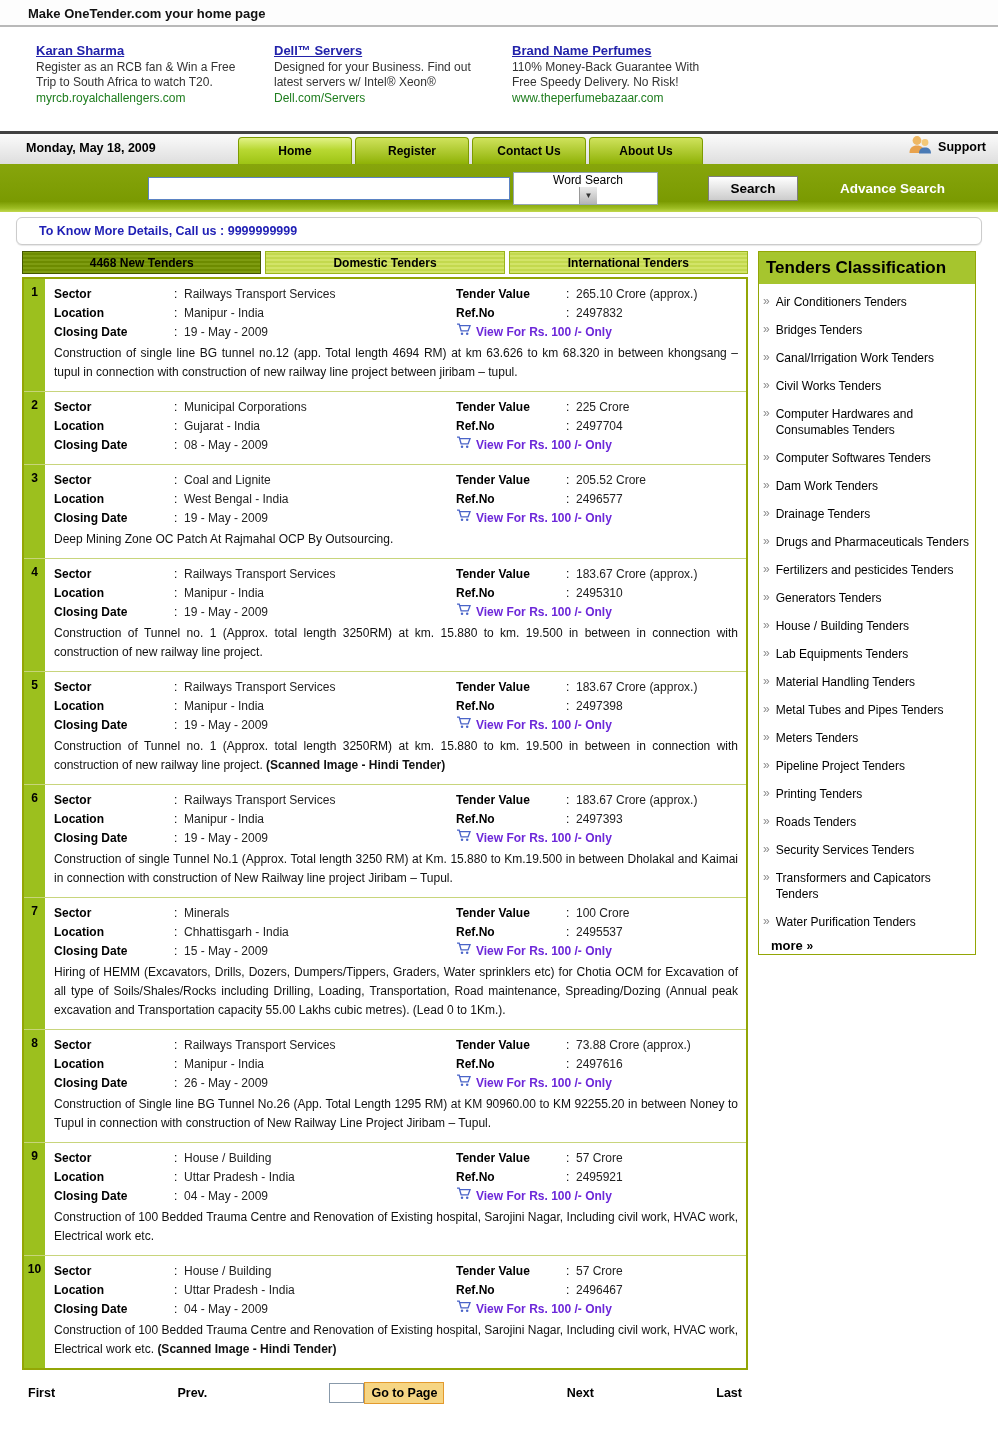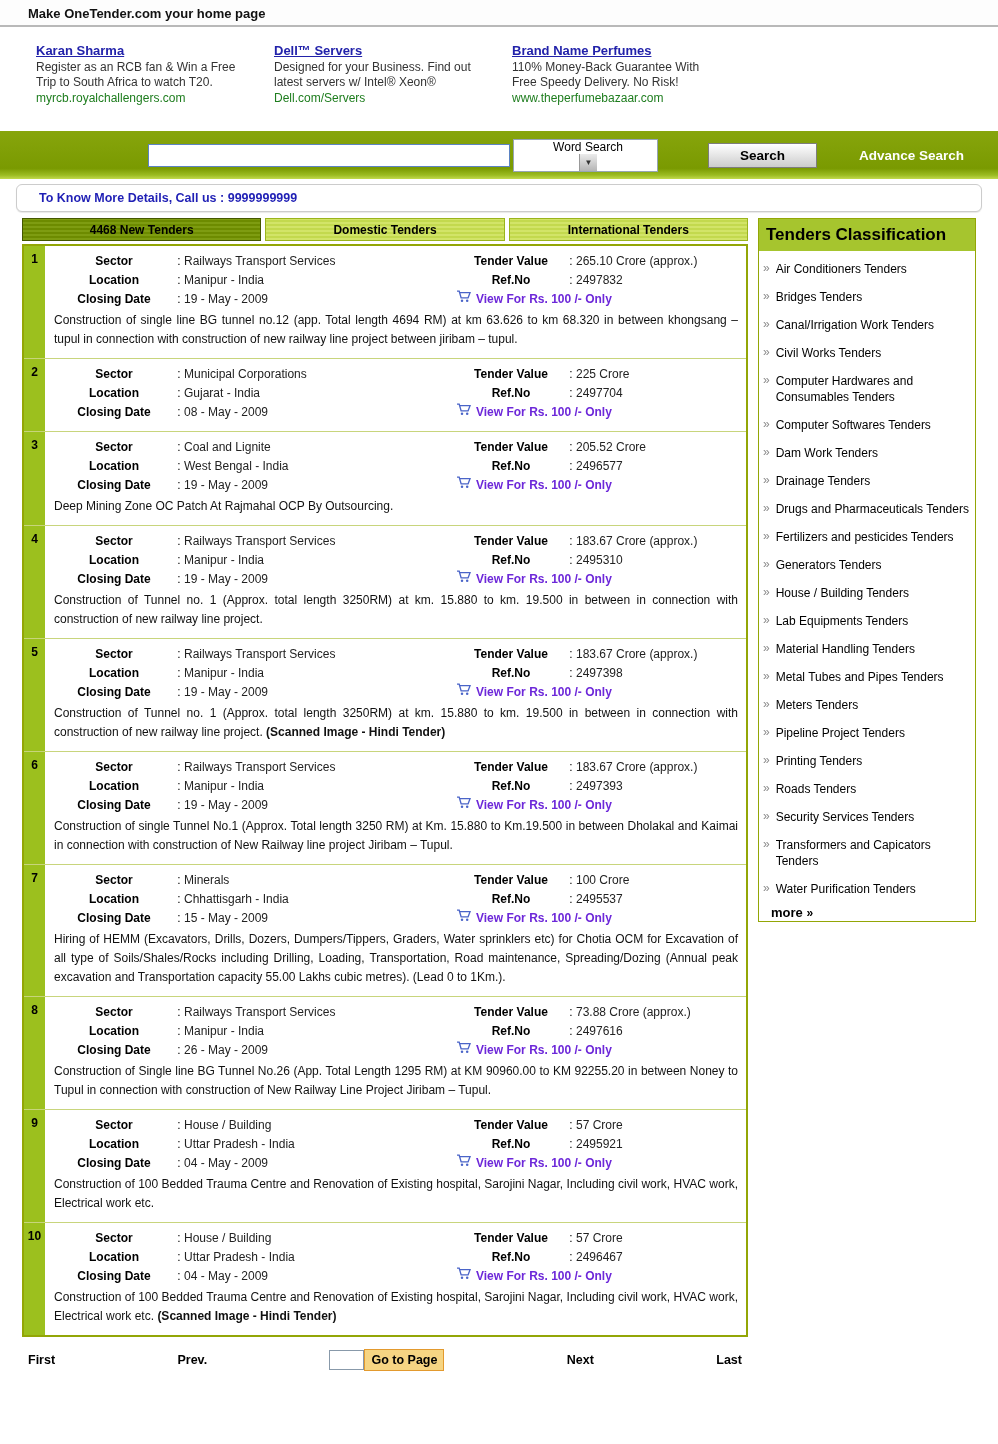--- a/index.html
+++ b/index.html
@@ -39,42 +39,42 @@
                  font-weight: bold; font-size: 12.5px; }
 
   
   .searchbar { height: 48px; background: linear-gradient(#87a50c 0%, #7a9a01 78%, #9cbc22 92%, #c2d94e 100%);
                display: flex; align-items: center; padding-left: 148px; }
   .search-input { width: 362px; height: 23px; border: 1px solid #5b83c3; outline: none; font-size: 12px; padding: 0 4px; }
   .search-select { width: 145px; height: 33px; background:#fff; border: 1px solid #96a5b5; margin-left: 3px;
                    display: flex; align-items: center; justify-content: space-between; font-size: 12px; padding-left: 5px; cursor: pointer; flex-direction: column; }
   .sel-arrow { width: 18px; height: 100%; background: linear-gradient(#ececec, #b5b5b5); display: flex; align-items: center;
                justify-content: center; font-size: 8px; color:#333; border-left: 1px solid #999; }
-  .search-btn { width: 109px; height: 25px; margin-left: 50px; background: linear-gradient(#ffffff, #cccccc);
+  .search-btn { width: 90px; height: 25px; margin-left: 50px; background: linear-gradient(#ffffff, #cccccc);
                 border: 1px solid #7d7d7d; font-weight: bold; font-size: 13.5px; font-family: inherit; cursor: pointer; }
   .advance { color:#fff; font-weight: bold; font-size: 13.5px; margin-left: 42px; }
 
   
   .infobar-wrap { padding: 5px 16px 2px 16px; }
   .infobar { border: 1px solid #cccccc; border-radius: 6px; height: 28px; line-height: 26px; padding-left: 22px;
              color:#1f1fb5; font-weight: bold; font-size: 12.5px; background:#fff; box-shadow: 0 1px 1px #e8e8e8; }
 
   
   .content { display: flex; align-items: flex-start; justify-content: space-between; padding: 4px 22px 0 22px; }
   .main { width: 726px; }
   .list-tabs { display: flex; gap: 4px; }
   .list-tab { flex: 1; height: 23px; line-height: 23px; text-align: center; font-weight: bold; font-size: 12px;
               background: repeating-linear-gradient(0deg, #d2e468 0 2px, #c3d94e 2px 4px); border: 1px solid #9ab41c; cursor: pointer; }
   .list-tab.active { background: repeating-linear-gradient(0deg, #7e9c11 0 2px, #6d8b00 2px 4px); border: 1px solid #445700; }
   .list-box { border: 2px solid #93a606; margin-top: 3px; background:#fff; }
   .t-row { display: flex; border-bottom: 1px solid #c8d57c; }
   .t-row:last-child { border-bottom: none; }
   .t-num { width: 21px; background:#9cc01e; font-weight: bold; font-size: 12px; text-align: center; padding-top: 6px; }
   .t-body { flex: 1; padding: 6px 8px 9px 9px; }
-  .t-cols { display: flex; text-align: center; }
+  .t-cols { display: flex; }
   .t-col-left { width: 402px; }
   .t-col-right { flex: 1; }
   .t-line { display: flex; font-size: 12px; line-height: 19px; }
   .t-label { font-weight: bold; width: 120px; flex-shrink: 0; }
   .t-col-right .t-label { width: 110px; }
   .t-colon { width: 10px; flex-shrink: 0; }
   .t-val { color:#222; }
   .t-view { color:#6d28d9; font-weight: bold; display: flex; gap: 5px; align-items: center; font-size: 12px; line-height: 19px; }
   .t-desc { font-size: 12px; line-height: 19px; text-align: justify; margin-top: 2px; color:#111; }
   .t-desc .bold { font-weight: bold; }
@@ -120,20 +120,40 @@
   </div>
         <div class="ad">
     <a class="ad-title">Brand Name Perfumes</a>
     <div class="ad-line">110% Money-Back Guarantee With</div>
     <div class="ad-line">Free Speedy Delivery. No Risk!</div>
     <a class="ad-url">www.theperfumebazaar.com</a>
   </div>
       </div>
   </div>
 
+  <div class="navbar">
+    <div class="nav-date">Monday, May 18, 2009</div>
+    <div class="nav-tabs" id="nav-tabs">
+        <a class="nav-tab active">Home</a>
+        <a class="nav-tab">Register</a>
+        <a class="nav-tab">Contact Us</a>
+        <a class="nav-tab">About Us</a>
+      </div>
+    <a class="nav-support">
+      <span>
+        <svg width="27" height="21" viewBox="0 0 27 21">
+          <circle cx="11" cy="5.5" r="4.4" fill="#eeb763"></circle>
+          <path d="M3.5 18c0-5.4 3.2-7.4 7.5-7.4s7.5 2 7.5 7.4z" fill="#e8a24d"></path>
+          <circle cx="19" cy="7.5" r="3.4" fill="#f3c878"></circle>
+          <path d="M13 18.5c0-4.3 2.4-6 6-6s6 1.7 6 6z" fill="#4a7ab5"></path>
+        </svg>
+      </span>
+      <span>Support</span>
+    </a>
+  </div>
 
   <div class="searchbar">
     <input class="search-input" value="" style="">
     <div class="search-select">
       <span>Word Search</span>
       <span class="sel-arrow">▼</span>
     </div>
     <button class="search-btn">Search</button>
     <a class="advance">Advance Search</a>
   </div>

